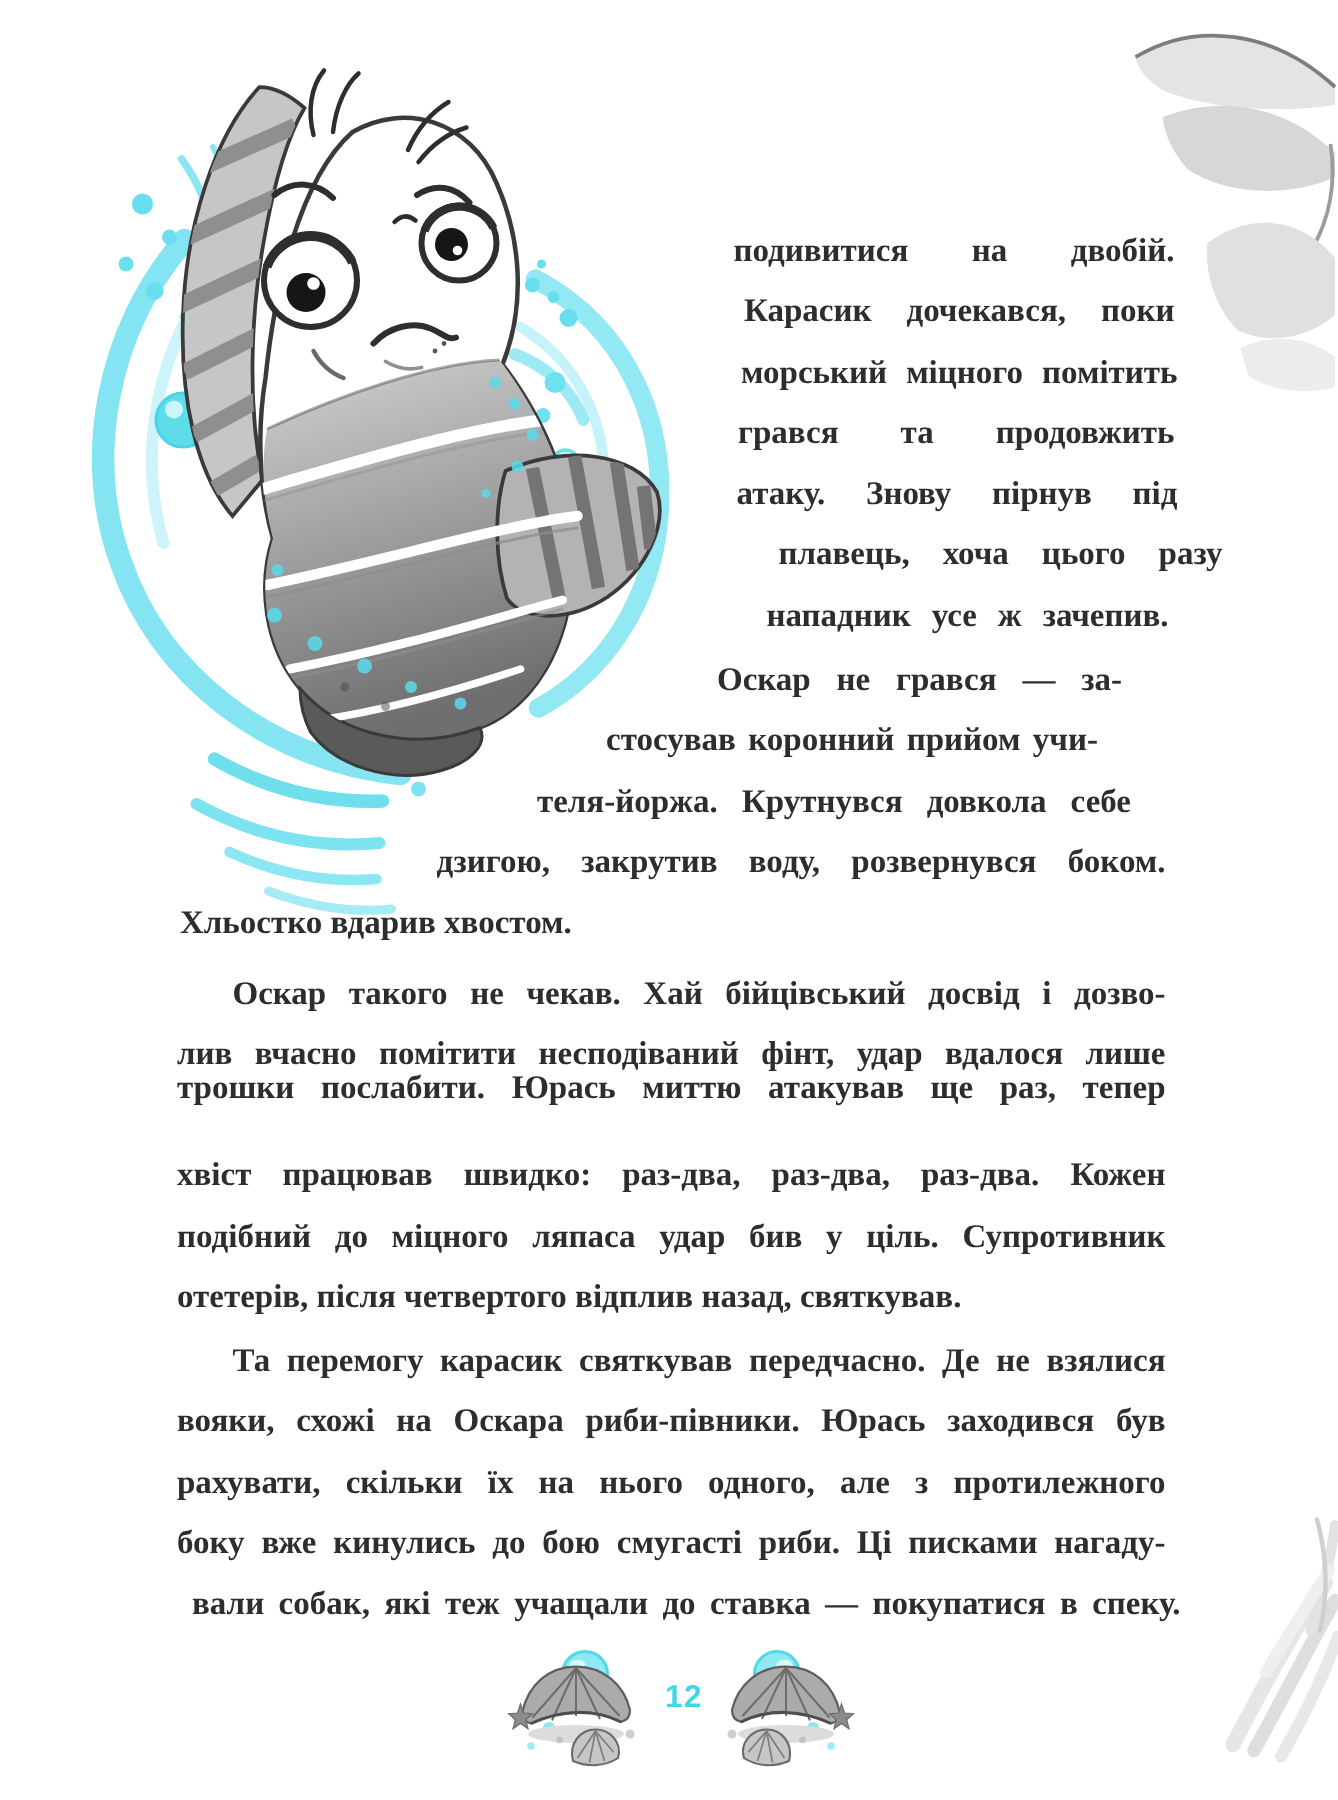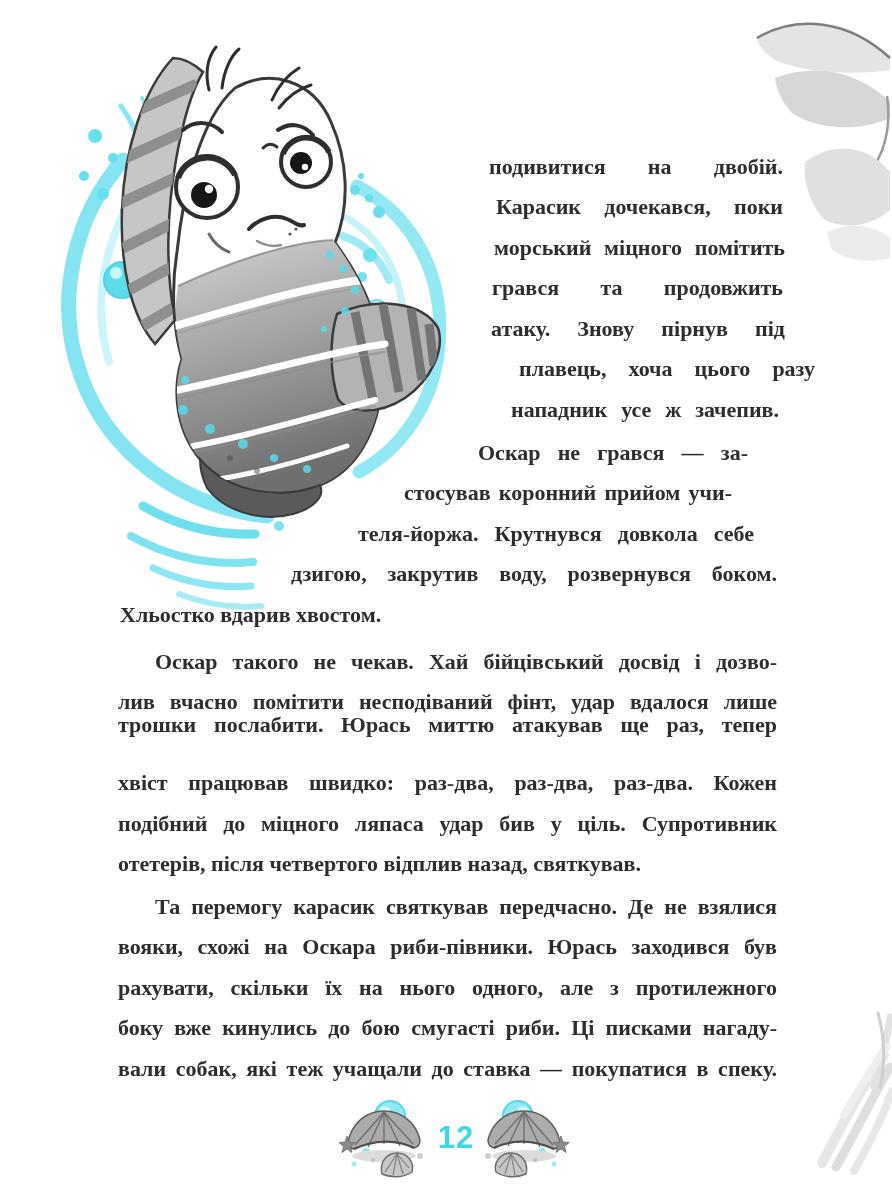--- a/index.html
+++ b/index.html
@@ -9,21 +9,21 @@
   }
   .ln{
     position:absolute;height:36px;font-size:22px;line-height:34px;
     font-weight:600;color:#2d2d30;
     text-align:justify;text-align-last:justify;
   }
   .ln.leftal{text-align:right;text-align-last:left;}
   .pagenum{
     position:absolute;left:430px;top:1120px;width:52px;text-align:center;
     font-family:"Liberation Sans", sans-serif;font-weight:bold;
-    font-size:31px;letter-spacing:1px;color:#3fd7e7;
+    font-size:21px;letter-spacing:1px;color:#3fd7e7;
   }
   svg{position:absolute;display:block;}
   .fish-svg{left:25px;top:28px;}
   .tr-decor{right:0;top:0;}
   .br-decor{right:0;top:995px;}
   .shell-strip{left:338px;top:1094px;}
 </style>
 </head>
 <body>
 
@@ -236,16 +236,16 @@
     <div class="ln" style="left:155px;top:645px;width:622px;">Оскар такого не чекав. Хай бійцівський досвід і дозво-</div>
     <div class="ln" style="left:118px;top:685px;width:659px;">лив вчасно помітити несподіваний фінт, удар вдалося лише</div>
     <div class="ln" style="left:118px;top:708px;width:659px;">трошки послабити. Юрась миттю атакував ще раз, тепер</div>
     <div class="ln" style="left:118px;top:766px;width:659px;">хвіст працював швидко: раз-два, раз-два, раз-два. Кожен</div>
     <div class="ln" style="left:118px;top:807px;width:659px;">подібний до міцного ляпаса удар бив у ціль. Супротивник</div>
     <div class="ln leftal" style="left:118px;top:847px;width:610px;">отетерів, після четвертого відплив назад, святкував.</div>
     <div class="ln" style="left:155px;top:890px;width:622px;">Та перемогу карасик святкував передчасно. Де не взялися</div>
     <div class="ln" style="left:118px;top:930px;width:659px;">вояки, схожі на Оскара риби-півники. Юрась заходився був</div>
     <div class="ln" style="left:118px;top:971px;width:659px;">рахувати, скільки їх на нього одного, але з протилежного</div>
     <div class="ln" style="left:118px;top:1011px;width:659px;">боку вже кинулись до бою смугасті риби. Ці писками нагаду-</div>
-    <div class="ln" style="left:118px;top:1052px;width:659px;">вали собак, які теж учащали до ставка — покупатися в спеку.</div>
+    <div class="ln" style="left:128px;top:1052px;width:659px;">вали собак, які теж учащали до ставка — покупатися в спеку.</div>
   </div>
 
 </div>
 
 </body></html>

